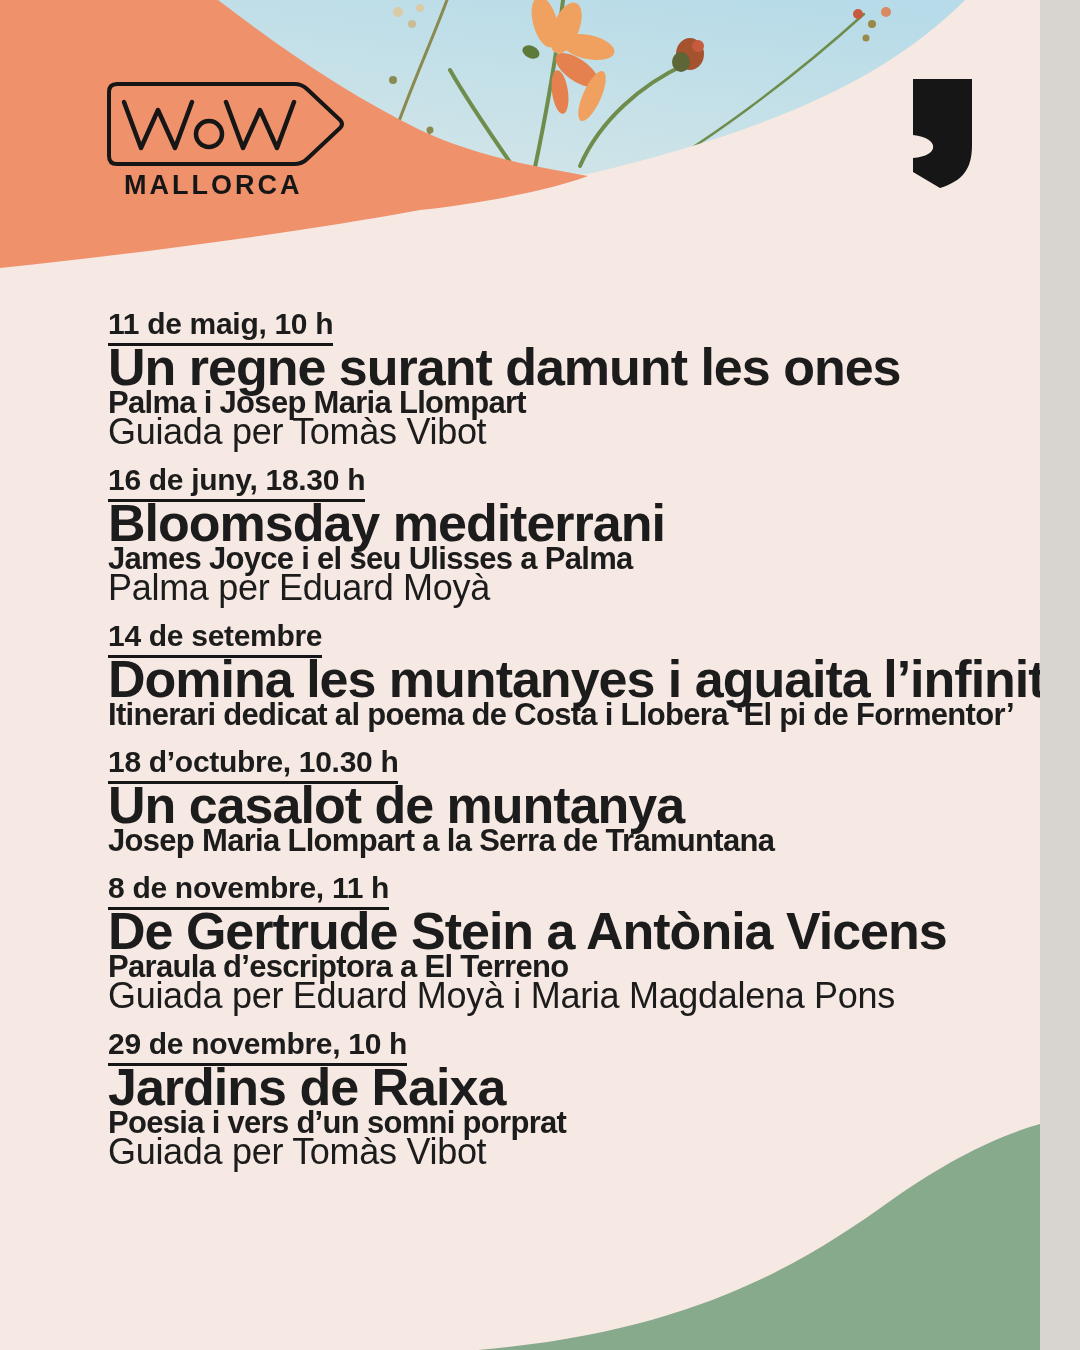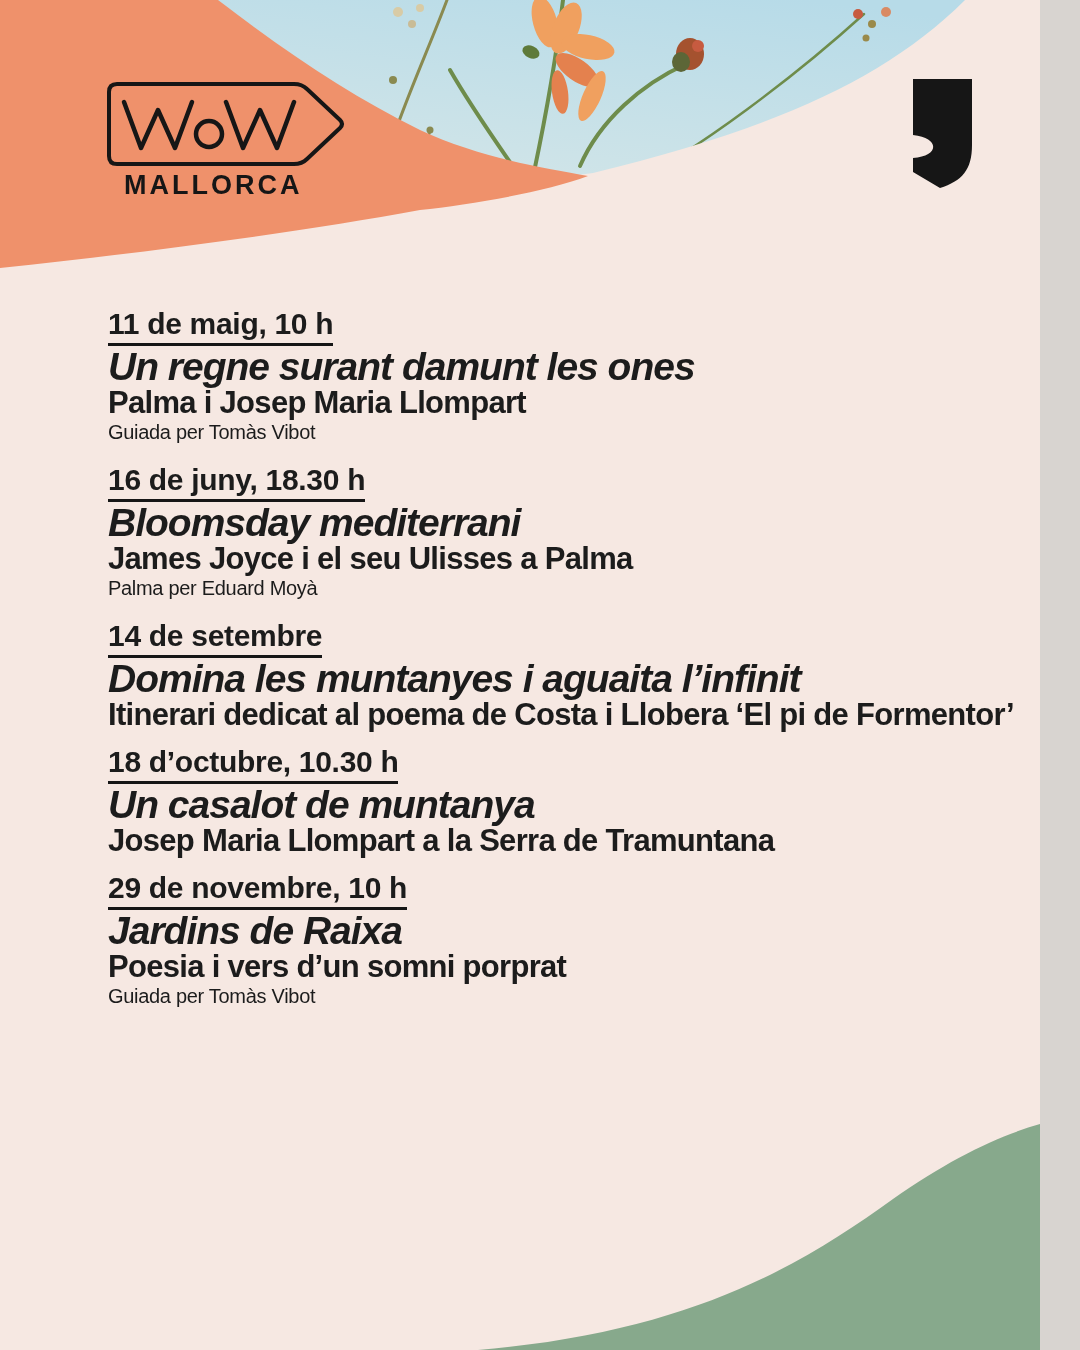--- a/index.html
+++ b/index.html
@@ -19,27 +19,27 @@
   }
   .event{margin-bottom:14px;}
   .event.no-guide{}
   .event-date{
     font-size:30px;line-height:38px;font-weight:600;letter-spacing:-0.3px;white-space:nowrap;
   }
   .event-date .date-text{
     display:inline-block;border-bottom:3px solid var(--ink,#161616);padding-bottom:0px;
   }
   .event-title{
-    margin:0;font-size:39px;line-height:42px;font-weight:700;letter-spacing:-1px;white-space:nowrap;font-style:italic;
+    margin:0;font-size:52px;line-height:42px;font-weight:700;letter-spacing:-1px;white-space:nowrap;
   }
   .event-sub{
     font-size:31px;line-height:29px;font-weight:700;letter-spacing:-0.7px;white-space:nowrap;
   }
   .event-guide{
-    font-size:20px;line-height:30px;font-weight:400;letter-spacing:-0.3px;white-space:nowrap;
+    font-size:36px;line-height:30px;font-weight:400;letter-spacing:-0.3px;white-space:nowrap;
   }
 </style>
 </head>
 <body>
 
 <div class="canvas" style="--orange: #EF916B; --pink: #F6E8E2; --green: #87A98C; --sky_top: #B7DBE8; --sky_bottom: #DFEAE8; --ink: #161616; --text: #1C1C1C; --stem_green: #6E8C4B; --olive: #8A8A50; --petal_orange: #F0A05F; --petal_deep: #E4814E; --bud_red: #C75B40;">
 
   <svg class="bg-svg" width="1080" height="1350" viewBox="0 0 1080 1350" aria-hidden="true">
     <defs>
       <linearGradient id="skyGrad" x1="0.75" y1="0" x2="0.25" y2="1">
@@ -137,20 +137,26 @@
       <div class="event-sub">Itinerari dedicat al poema de Costa i Llobera ‘El pi de Formentor’</div>
 
     </div>
 
     <div class="event">
       <div class="event-date"><span class="date-text">18 d’octubre, 10.30 h</span></div>
       <h2 class="event-title">Un casalot de muntanya</h2>
       <div class="event-sub">Josep Maria Llompart a la Serra de Tramuntana</div>
     </div>
 
+    <div class="event">
+      <div class="event-date"><span class="date-text">8 de novembre, 11 h</span></div>
+      <h2 class="event-title">De Gertrude Stein a Antònia Vicens</h2>
+      <div class="event-sub">Paraula d’escriptora a El Terreno</div>
+      <div class="event-guide">Guiada per Eduard Moyà i Maria Magdalena Pons</div>
+    </div>
 
     <div class="event">
       <div class="event-date"><span class="date-text">29 de novembre, 10 h</span></div>
       <h2 class="event-title">Jardins de Raixa</h2>
       <div class="event-sub">Poesia i vers d’un somni porprat</div>
       <div class="event-guide">Guiada per Tomàs Vibot</div>
     </div>
 
   </div>
 </div>

